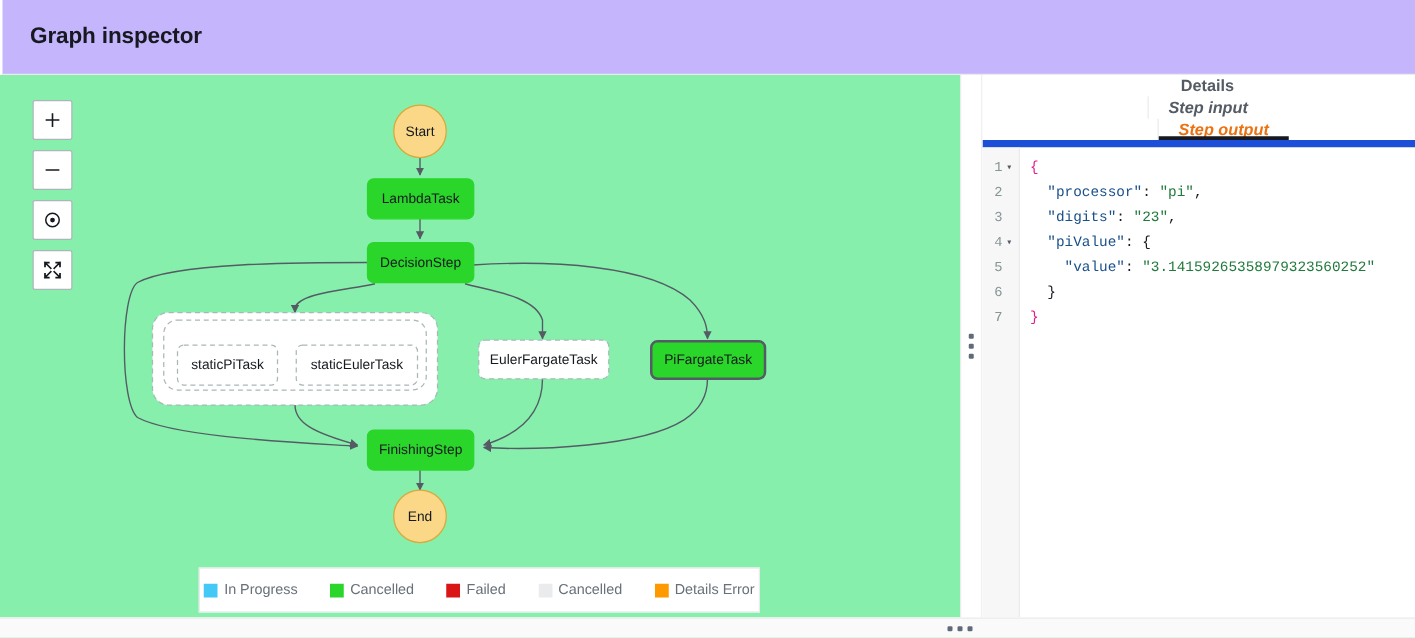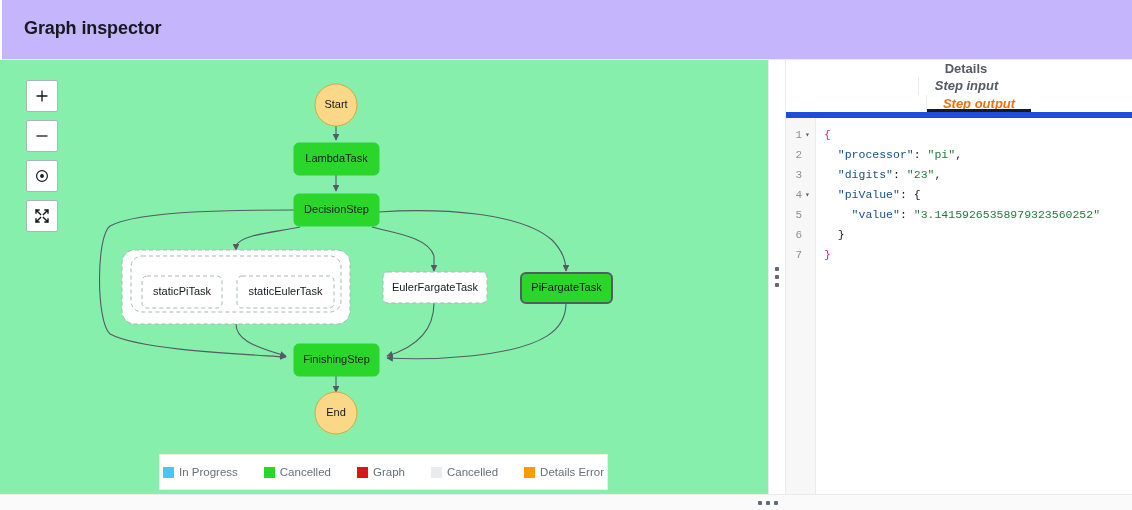--- a/index.html
+++ b/index.html
@@ -265,21 +265,21 @@
       <div class="legend-item">
         <span class="legend-swatch" style="background:#44c8f5"></span>
         <span class="legend-text">In Progress</span>
       </div>
       <div class="legend-item">
         <span class="legend-swatch" style="background:#2bd62b"></span>
         <span class="legend-text">Cancelled</span>
       </div>
       <div class="legend-item">
         <span class="legend-swatch" style="background:#d91515"></span>
-        <span class="legend-text">Graph</span>
+        <span class="legend-text">Failed</span>
       </div>
       <div class="legend-item">
         <span class="legend-swatch" style="background:#e9ebed"></span>
         <span class="legend-text">Cancelled</span>
       </div>
       <div class="legend-item">
         <span class="legend-swatch" style="background:#ff9900"></span>
         <span class="legend-text">Details Error</span>
       </div>
     </div>

